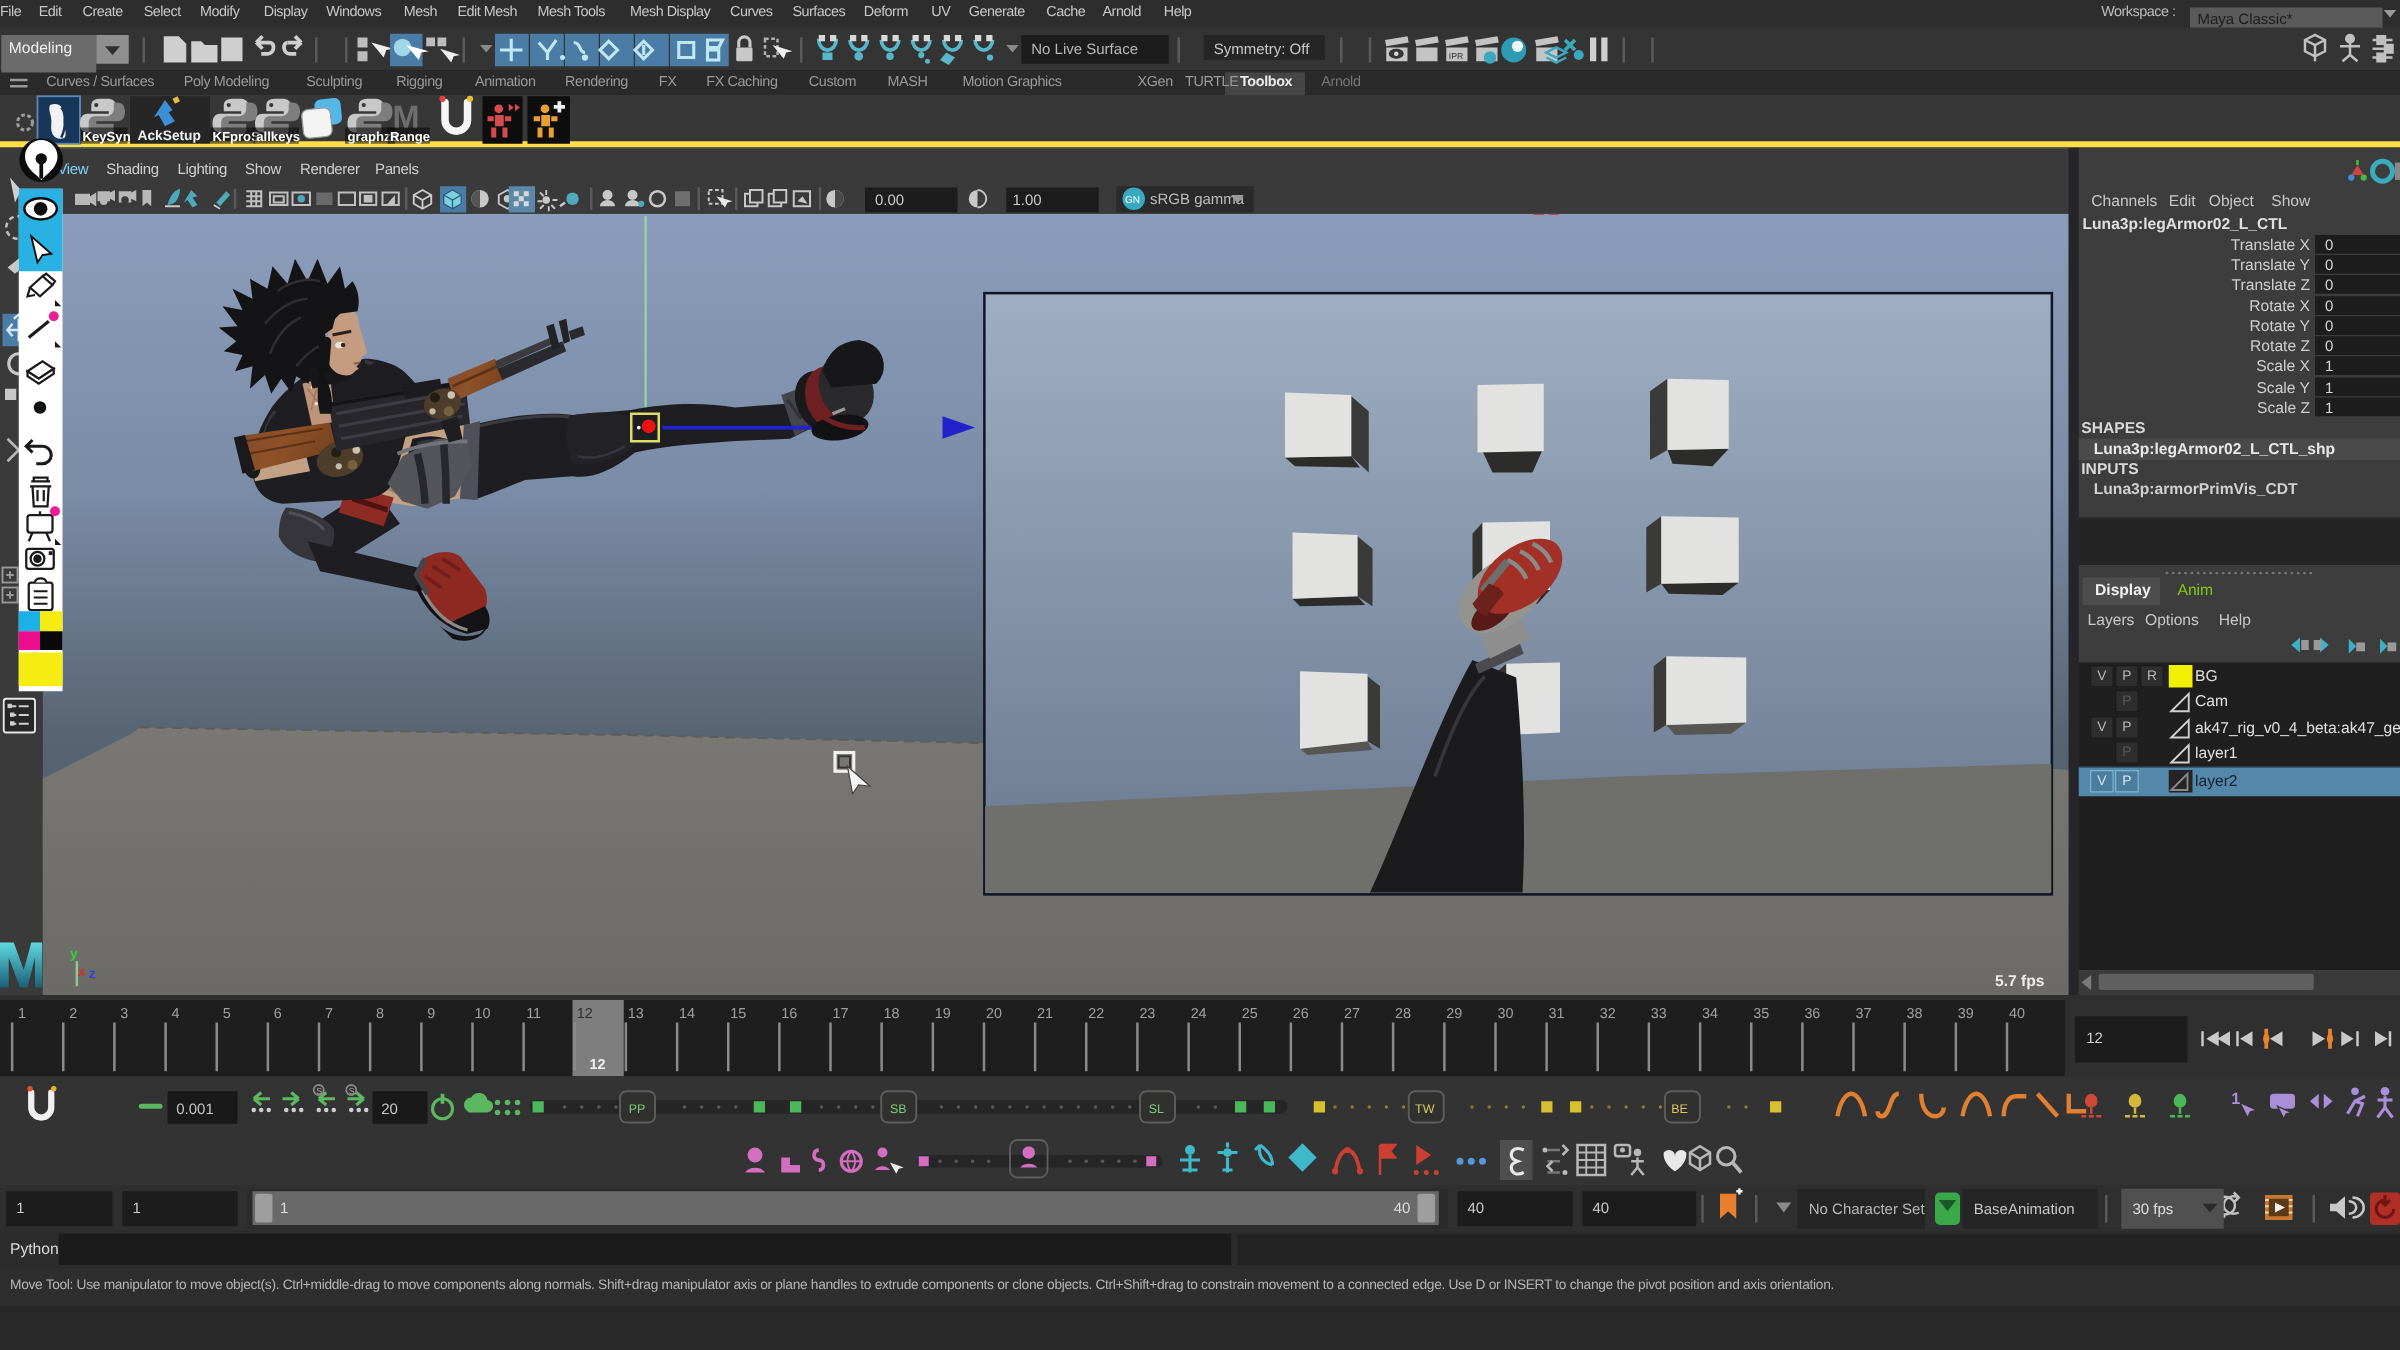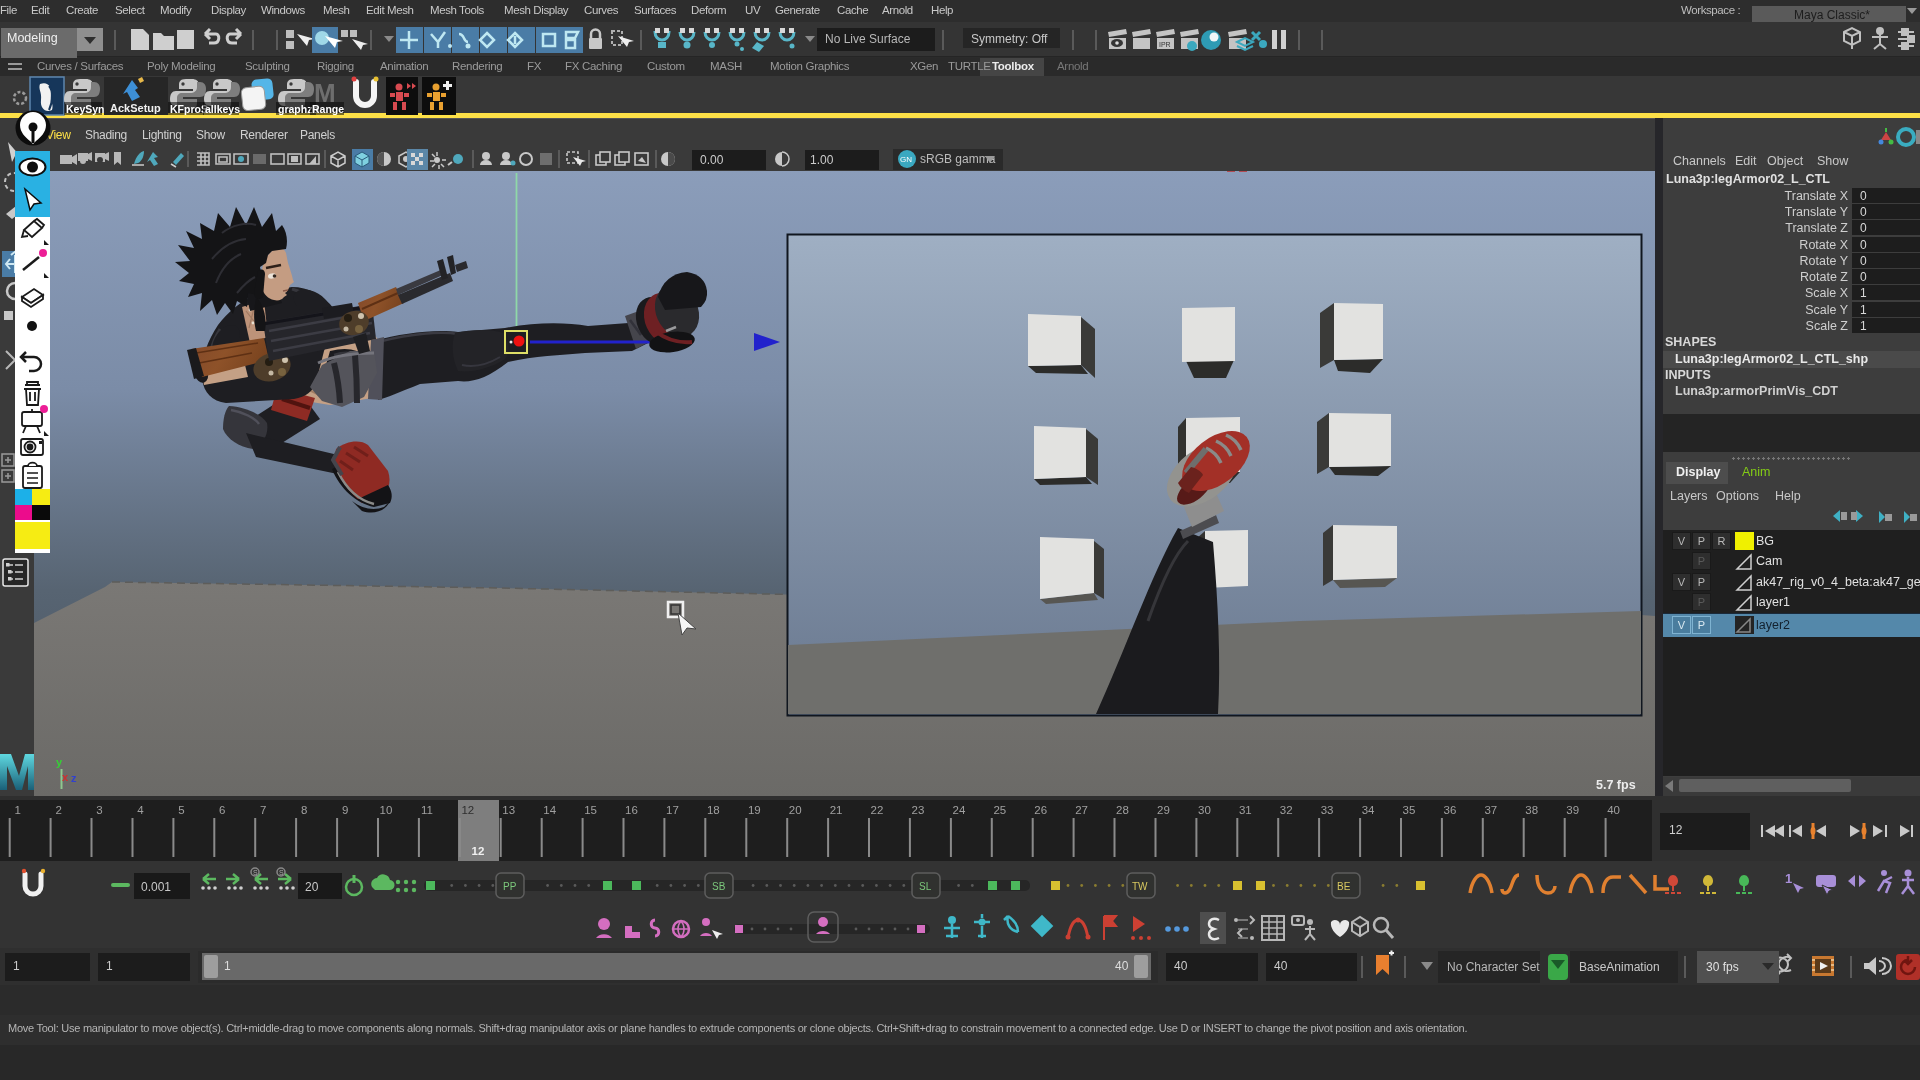--- a/index.html
+++ b/index.html
@@ -62,21 +62,21 @@
     <span style="left:504px">Mesh Display</span>
       <span style="left:584px">Curves</span>
     <span style="left:634px">Surfaces</span>
       <span style="left:691px">Deform</span>
     <span style="left:745px">UV</span>
       <span style="left:775px">Generate</span>
     <span style="left:837px">Cache</span>
       <span style="left:882px">Arnold</span>
     <span style="left:931px">Help</span>
     <span style="left:1681px;color:#bdbdbd">Workspace :</span>
-    <div class="abs" style="left:1752px;top:6px;width:154px;height:18px;background:#5a5a5a;color:#1d1d1d;font-size:12px;padding:2px 0 0 6px;text-align:center;">Maya Classic*</div>
+    <div class="abs" style="left:1752px;top:6px;width:154px;height:18px;background:#5a5a5a;color:#1d1d1d;font-size:12px;padding:2px 0 0 6px;">Maya Classic*</div>
     <div class="abs" style="left:1907px;top:8px;width:0;height:0;border-left:5px solid transparent;border-right:5px solid transparent;border-top:6px solid #9a9a9a;"></div>
   </div>
   <div class="abs" id="toolbar">
     <div class="abs" style="left:1px;top:6px;width:76px;height:40px;background:#6b6b6b;color:#f0f0f0;font-size:12.5px;padding:3px 0 0 6px;">Modeling</div>
     <div class="abs" style="left:77px;top:6px;width:26px;height:23px;background:#8f8f8f;"></div>
     <div class="abs" style="left:84px;top:15px;width:0;height:0;border-left:6px solid transparent;border-right:6px solid transparent;border-top:7px solid #2e2e2e;"></div>
     <svg class="abs" style="left:0;top:0;" width="1920" height="35" viewBox="0 0 1920 35">
       <g fill="none" stroke="#5a5a5a" stroke-width="2">
         <path d="M115,8 V28 M253,8 V28 M277,8 V28 M371,8 V28 M641,8 V28 M943,8 V28 M1073,8 V28 M1096,8 V28 M1299,8 V28 M1322,8 V28"></path>
       </g>
@@ -335,21 +335,21 @@
       <rect x="6" y="445" width="3.5" height="3.5" fill="#cfcfcf"></rect>
       <rect x="8" y="452" width="3.5" height="3.5" fill="#cfcfcf"></rect>
       <rect x="8" y="459" width="3.5" height="3.5" fill="#cfcfcf"></rect>
 
       <g>
         <path d="M0,636 L0,672 h7 l0,-24 9,24 h6 l6,-24 v24 h6 v-36 h-9 l-6,22 -8,-22 z" fill="url(#mgrad2)"></path>
       </g>
     </svg>
   </div>
   <div class="abs" id="viewport">
-    <div class="txt" style="left:12px;top:9px;font-size:12px;color:#fde047;letter-spacing:-0.3px;">View</div>
+    <div class="txt" style="left:12px;top:9px;font-size:12px;color:#7dd3fc;letter-spacing:-0.3px;">View</div>
     <div class="txt" style="left:51px;top:9px;font-size:12px;color:#d0d0d0;letter-spacing:-0.3px;">Shading</div>
     <div class="txt" style="left:108px;top:9px;font-size:12px;color:#d0d0d0;letter-spacing:-0.3px;">Lighting</div>
     <div class="txt" style="left:162px;top:9px;font-size:12px;color:#d0d0d0;letter-spacing:-0.3px;">Show</div>
     <div class="txt" style="left:206px;top:9px;font-size:12px;color:#d0d0d0;letter-spacing:-0.3px;">Renderer</div>
     <div class="txt" style="left:266px;top:9px;font-size:12px;color:#d0d0d0;letter-spacing:-0.3px;">Panels</div>
     <svg class="abs" style="left:0;top:28px" width="1000" height="24" viewBox="0 0 1000 24">
       <g fill="#b8b8b8">
         <path d="M26,8 h12 v9 h-12 z M38,10 l5,-3 v11 l-5,-3 z"></path>
         <path d="M44,6 h10 v8 h-10 z M54,7 l4,-2 v9 l-4,-2 z M46,14 a3,3 0 0 0 6,0 z"></path>
         <path d="M61,6 h10 v9 h-10 z M71,7 l4,-2 v9 l-4,-2 z"></path>
@@ -1089,20 +1089,25 @@
       <rect x="536" y="6" width="24" height="26" rx="3" fill="#b03028"></rect>
       <path d="M548,12 a7,7 0 1 0 7,7 m-7,-11 v8 m-4,-4 l4,4 4,-4" stroke="#701510" stroke-width="2.5" fill="none"></path>
     </svg>
     <div class="abs" style="left:1438px;top:3px;width:102px;height:32px;background:#252525;color:#b8b8b8;font-size:12px;padding:9px 0 0 9px;">No Character Set</div>
     <div class="abs" style="left:1548px;top:6px;width:20px;height:26px;background:#3aa848;border-radius:4px;"></div>
     <div class="abs" style="left:1551px;top:12px;width:0;height:0;border-left:7px solid transparent;border-right:7px solid transparent;border-top:9px solid #1a5a28;"></div>
     <div class="abs" style="left:1570px;top:3px;width:108px;height:32px;background:#252525;color:#c8c8c8;font-size:12px;padding:9px 0 0 9px;">BaseAnimation</div>
     <div class="abs" style="left:1697px;top:3px;width:82px;height:32px;background:#505050;color:#e0e0e0;font-size:12px;padding:9px 0 0 9px;">30 fps</div>
     <div class="abs" style="left:1762px;top:15px;width:0;height:0;border-left:6px solid transparent;border-right:6px solid transparent;border-top:7px solid #2a2a2a;"></div>
   </div>
+  <div class="abs" id="pythonrow">
+    <div class="txt" style="left:8px;top:7px;font-size:12.5px;color:#dcdcdc;">Python</div>
+    <div class="abs" style="left:47px;top:2px;width:938px;height:25px;background:#1b1b1b;"></div>
+    <div class="abs" style="left:990px;top:2px;width:930px;height:25px;background:#232323;"></div>
+  </div>
   <div class="abs" id="helprow">
     <div class="txt" style="left:8px;top:7px;font-size:11px;letter-spacing:-0.25px;color:#b5b5b5;">Move Tool: Use manipulator to move object(s). Ctrl+middle-drag to move components along normals. Shift+drag manipulator axis or plane handles to extrude components or clone objects. Ctrl+Shift+drag to constrain movement to a connected edge. Use D or INSERT to change the pivot position and axis orientation.</div>
   </div>
   <div class="abs" id="bottompad"></div>
   <div class="abs" id="epicpen" style="left:0;top:105px;width:70px;height:470px;">
     <svg class="abs" style="left:0;top:0" width="70" height="470" viewBox="0 0 70 470">
 
       <rect x="15" y="46" width="35" height="402" fill="#ffffff"></rect>
 
       <circle cx="33" cy="23" r="17.5" fill="#0d0d0d"></circle>

